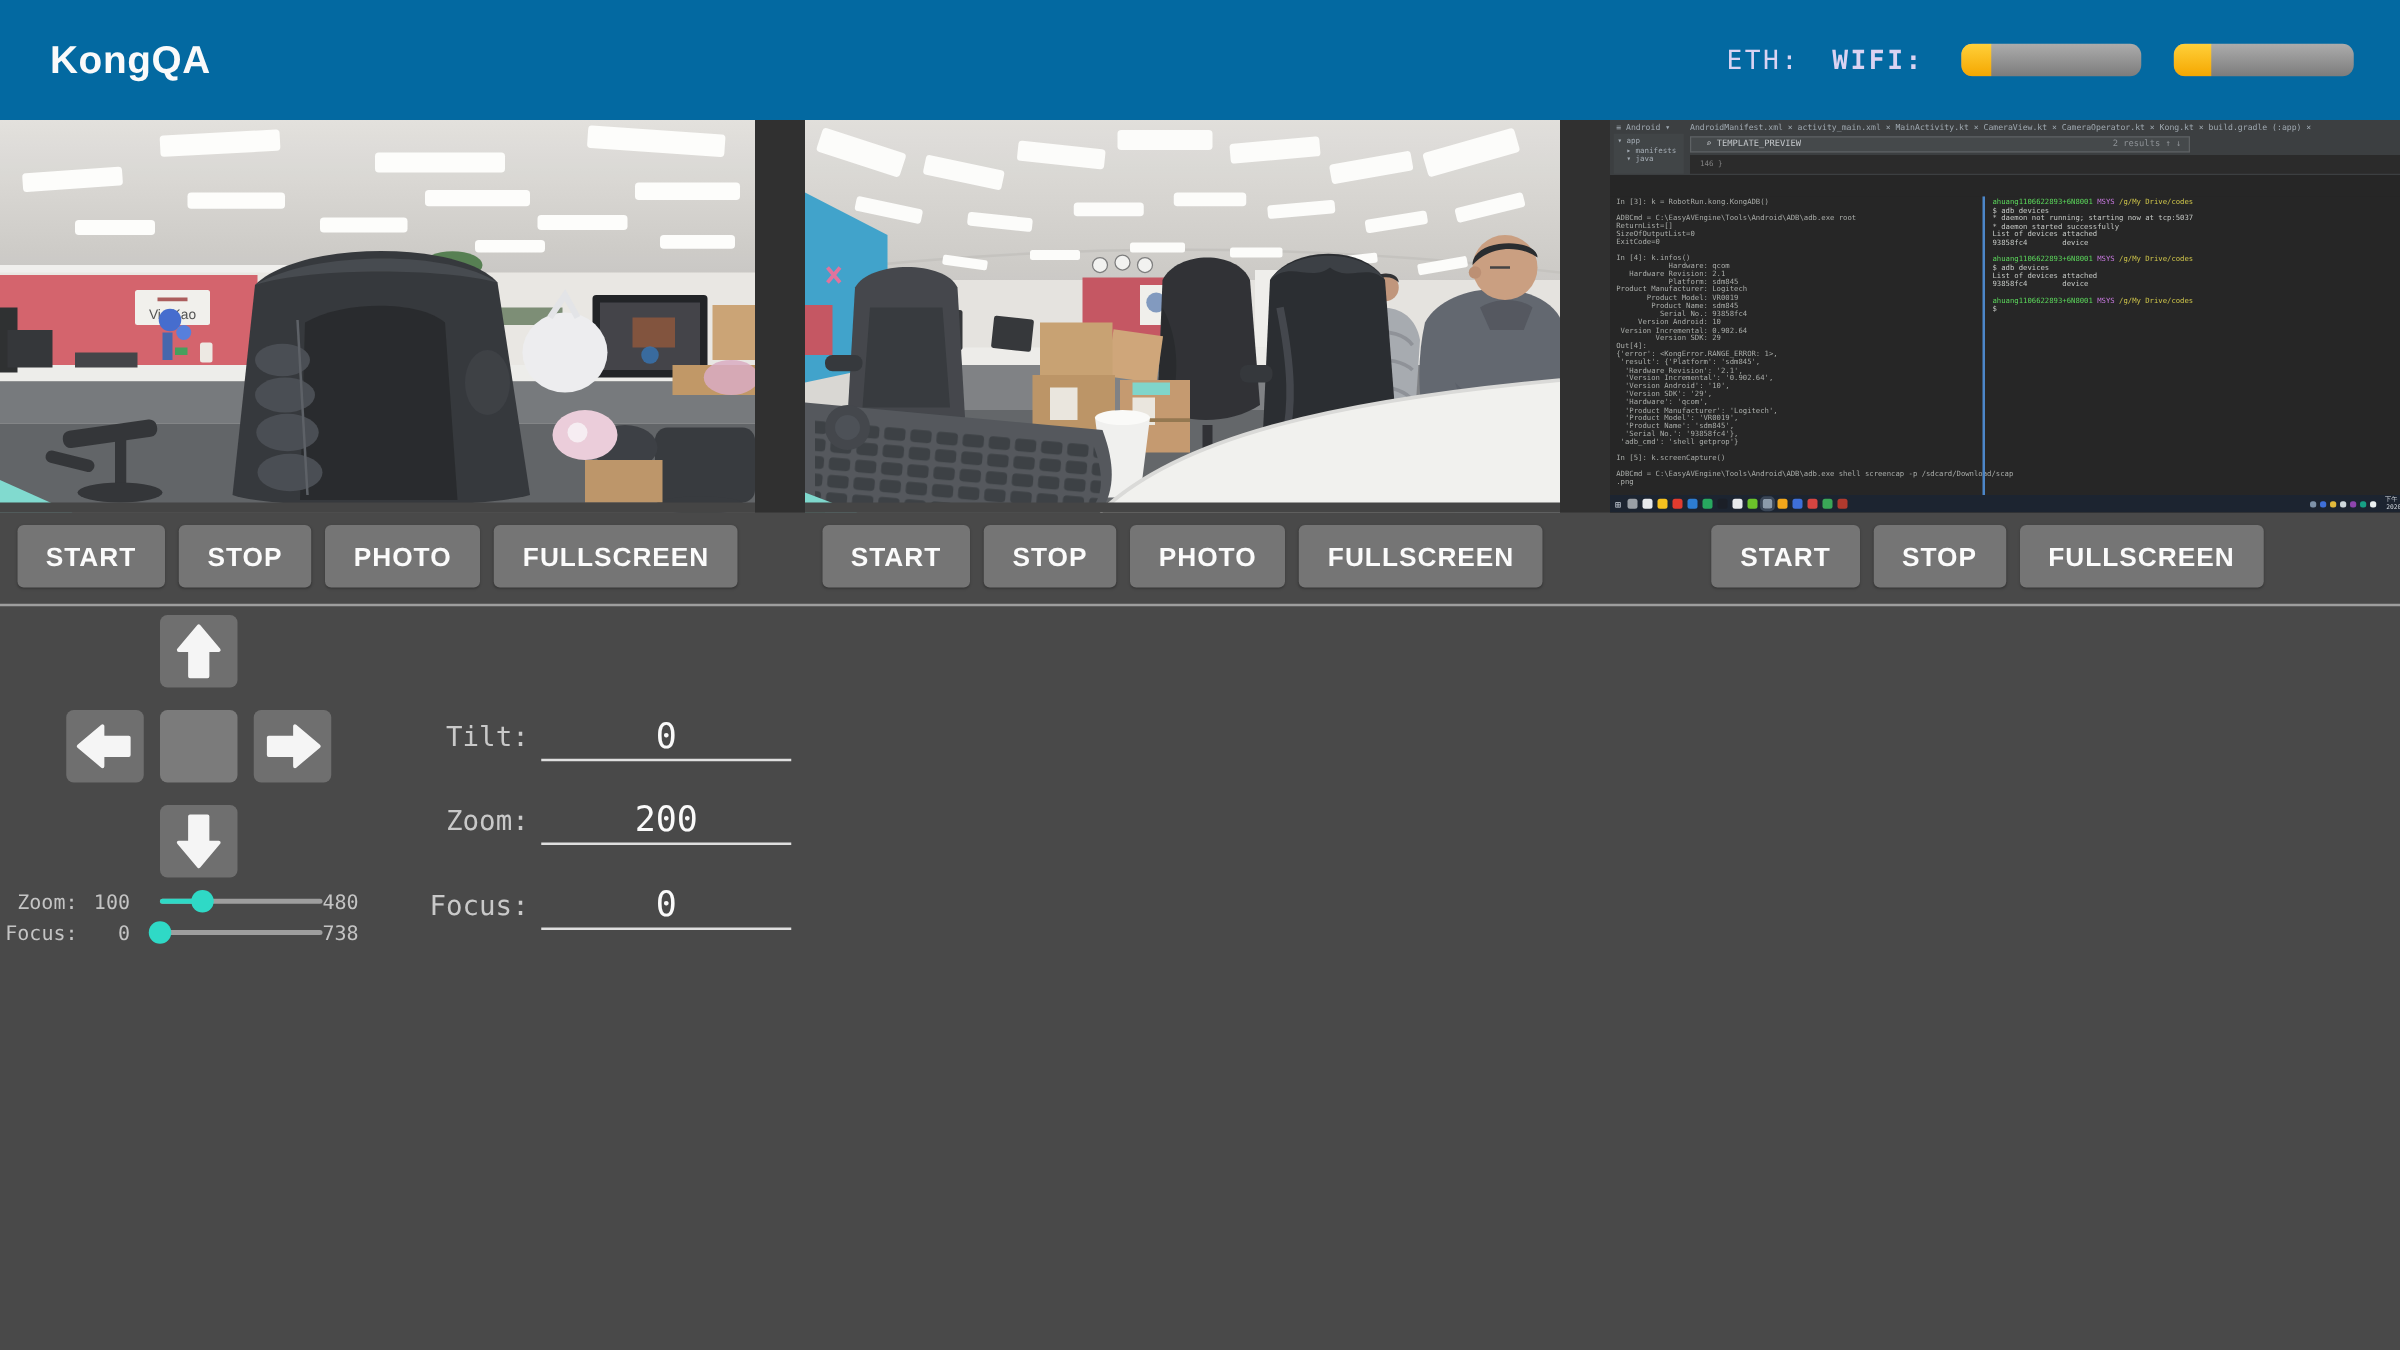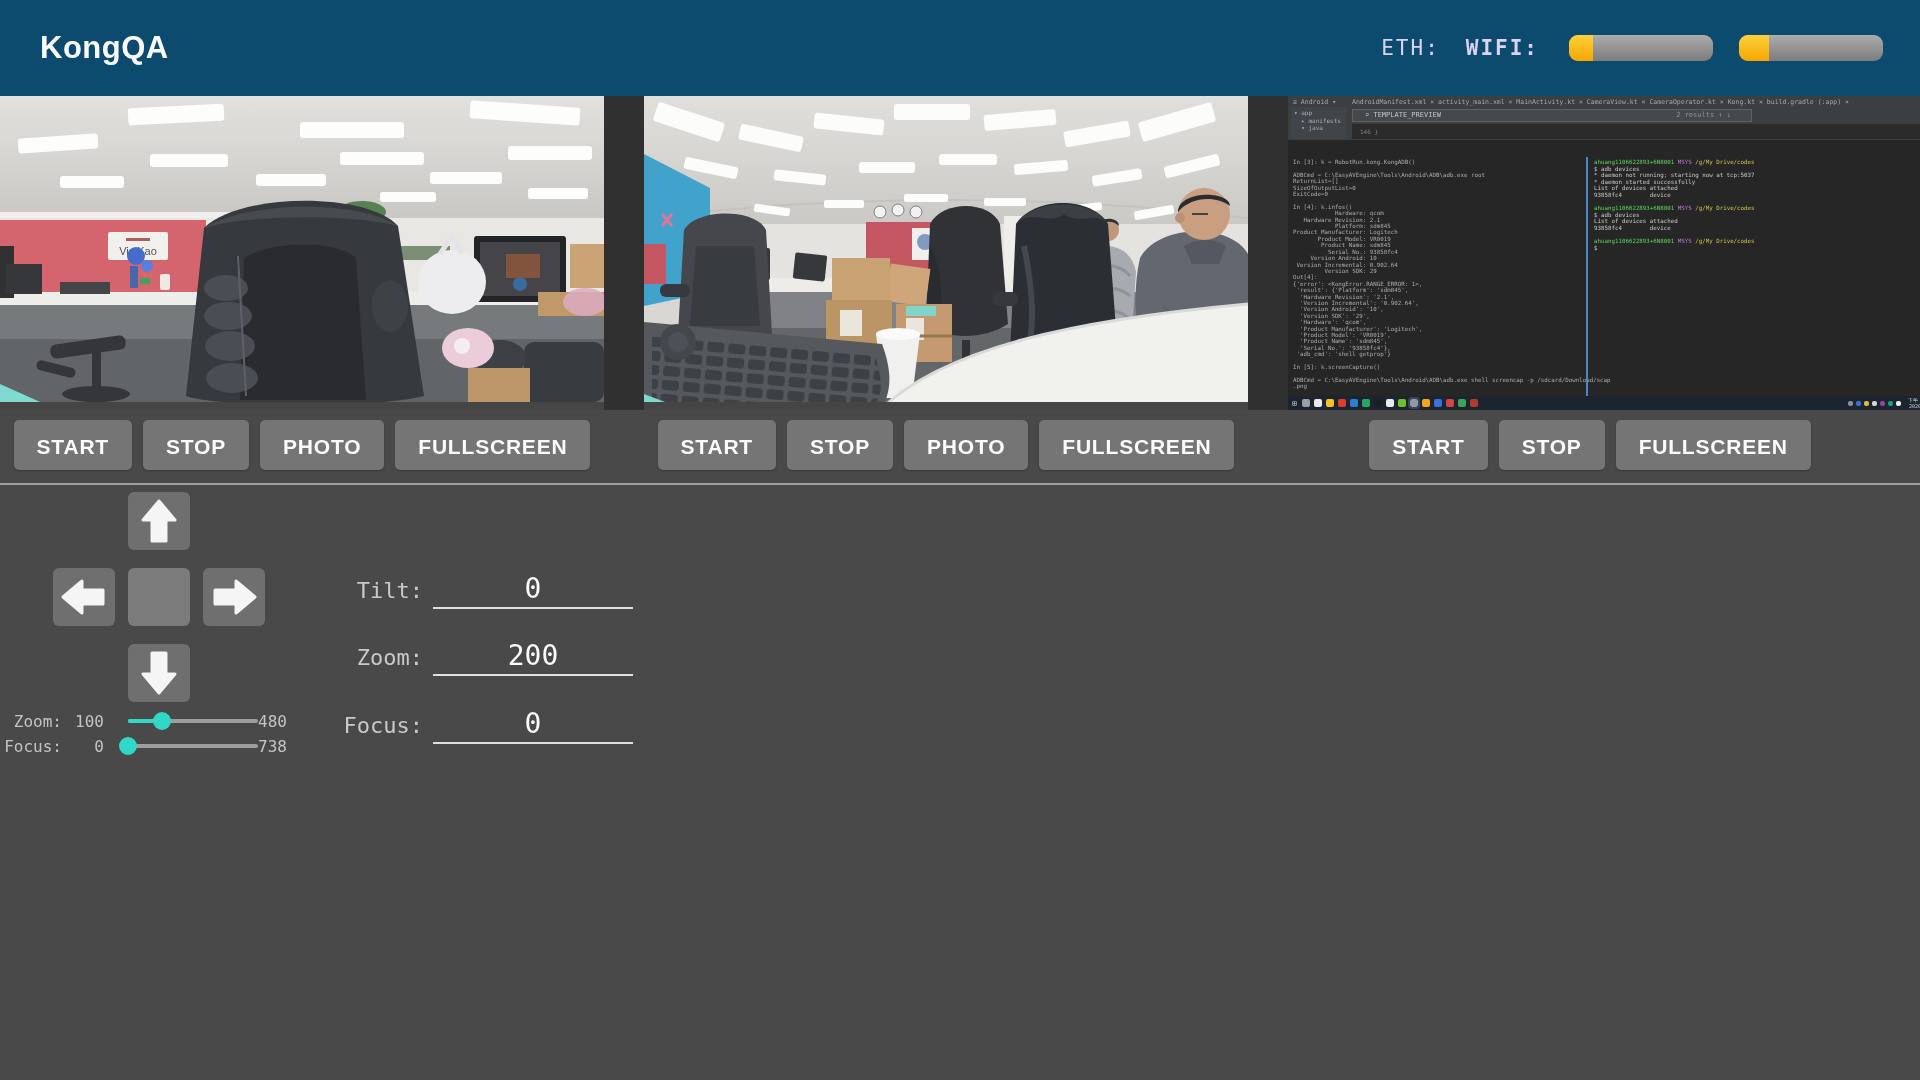--- a/index.html
+++ b/index.html
@@ -67,21 +67,21 @@
   #cam3 { background:#262626; }
   #cam3 * { font-family:"DejaVu Sans Mono","Liberation Mono",monospace; }
   .as-strip { position:absolute; top:0; left:0; right:0; height:44px; background:#3C3F41; }
   .as-menu  { position:absolute; left:5px; top:2px; font-size:6.5px; color:#9FA8B0; white-space:nowrap; }
   .as-proj  { position:absolute; left:3px; top:11px; width:56px; height:32px; background:#414547;
               font-size:6px; line-height:7.5px; color:#A5ADB5; padding:2px 0 0 3px; white-space:pre; }
   .as-tabs  { position:absolute; left:64px; top:2px; right:4px; height:9px; font-size:6.5px; color:#9FA8B0;
               white-space:nowrap; overflow:hidden; }
   .as-search{ position:absolute; left:64px; top:13px; width:400px; height:13px; background:#45494B;
               border:1px solid #5E6264; font-size:7px; color:#C3C7CA; line-height:11px; padding-left:12px; }
-  .as-search .res { float:right; margin-right:20px; color:#8E9296; }
+  .as-search .res { float:right; margin-right:6px; color:#8E9296; }
   .as-code  { position:absolute; left:64px; top:28px; right:6px; height:15px; background:#2B2B2B;
               font-size:6px; color:#808080; line-height:15px; padding-left:8px; }
   .win-title{ position:absolute; top:44px; left:0; right:0; height:17px;
               background:linear-gradient(180deg,#ECEAE8,#DCDAD8); font-size:7.5px; color:#3A3A3A;
               line-height:17px; padding-left:6px; }
   .win-title .dot { display:inline-block; width:6px; height:6px; border-radius:2px; background:#2FB9A8; margin-right:4px; }
   .win-title .tabx { color:#888; margin-left:10px; }
   .win-ctrl { position:absolute; right:6px; top:0; font-size:8px; color:#444; letter-spacing:8px; }
   .console  { position:absolute; top:61px; bottom:14px; left:0; right:0; background:#262626; overflow:hidden; }
   .con-left { position:absolute; left:5px; top:2px; font-size:5.8px; line-height:6.4px; color:#A9ACA9; white-space:pre; }
@@ -97,21 +97,21 @@
   .tb-start { color:#C8D0DA; font-size:8px; margin-right:5px; }
   .ic { display:inline-block; width:8px; height:8px; border-radius:2px; margin-right:4px; flex:none; }
   .ic.hl { outline:2px solid #3A4656; }
   .tray { margin-left:auto; display:flex; align-items:center; }
   .tray .ic { width:5px; height:5px; margin-right:3px; }
   .tb-clock { font-size:5px; line-height:6px; color:#D5DAE0; text-align:right; margin:0 4px 0 4px; white-space:nowrap; }
 </style>
 </head>
 <body>
 
-<div class="app-header" style="background: #0c4a6e;">
+<div class="app-header" style="background: #0369a1;">
   <div class="app-title">KongQA</div>
   <div class="hdr-right">
     <span class="hdr-label eth">ETH:</span>
     <span class="hdr-label wifi">WIFI:</span>
     <div class="level-bar">
       <div class="level-fill" style="width: 17%;"></div>
     </div>
     <div class="level-bar">
       <div class="level-fill" style="width: 21%;"></div>
     </div>

